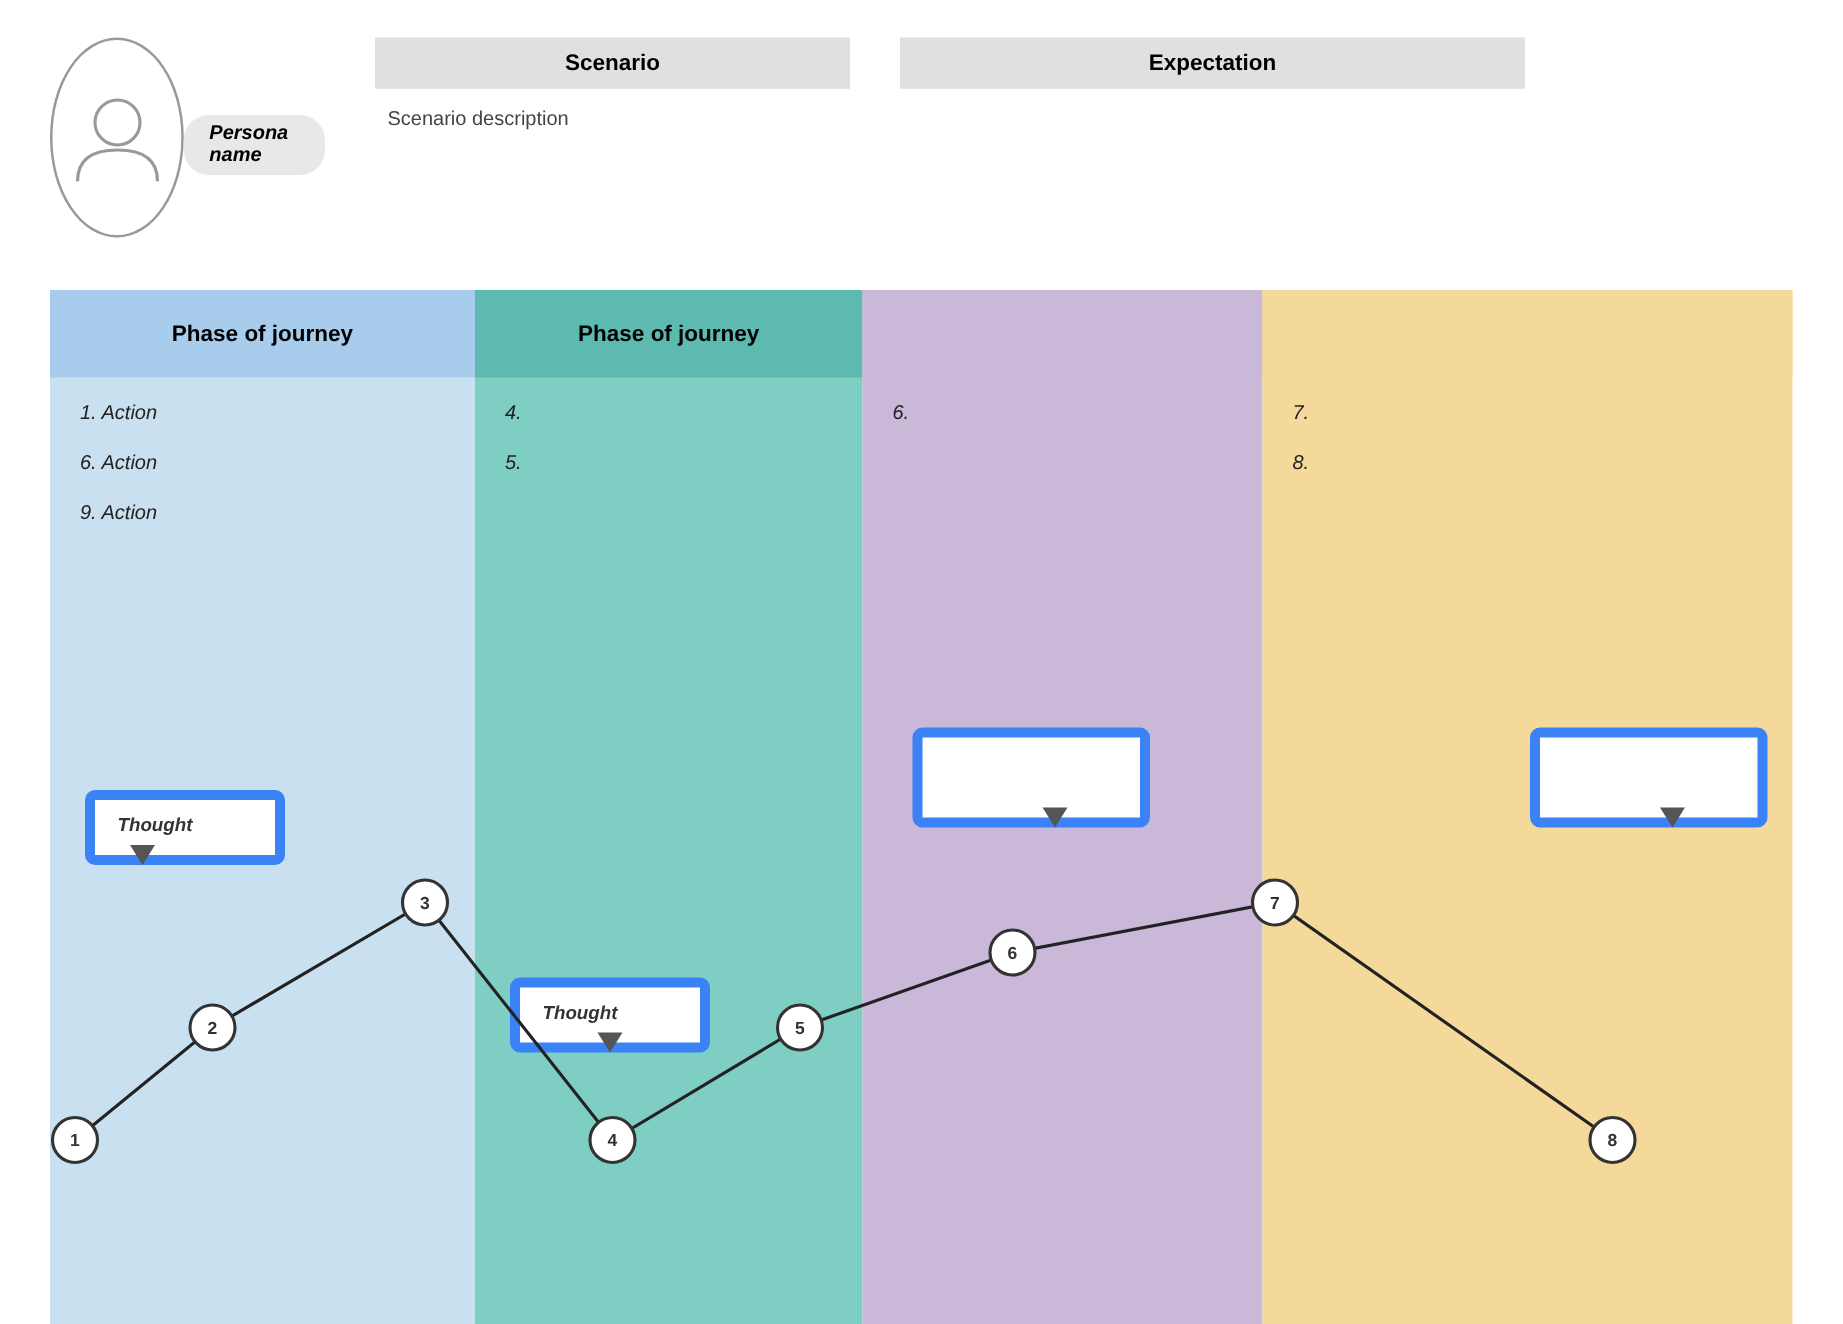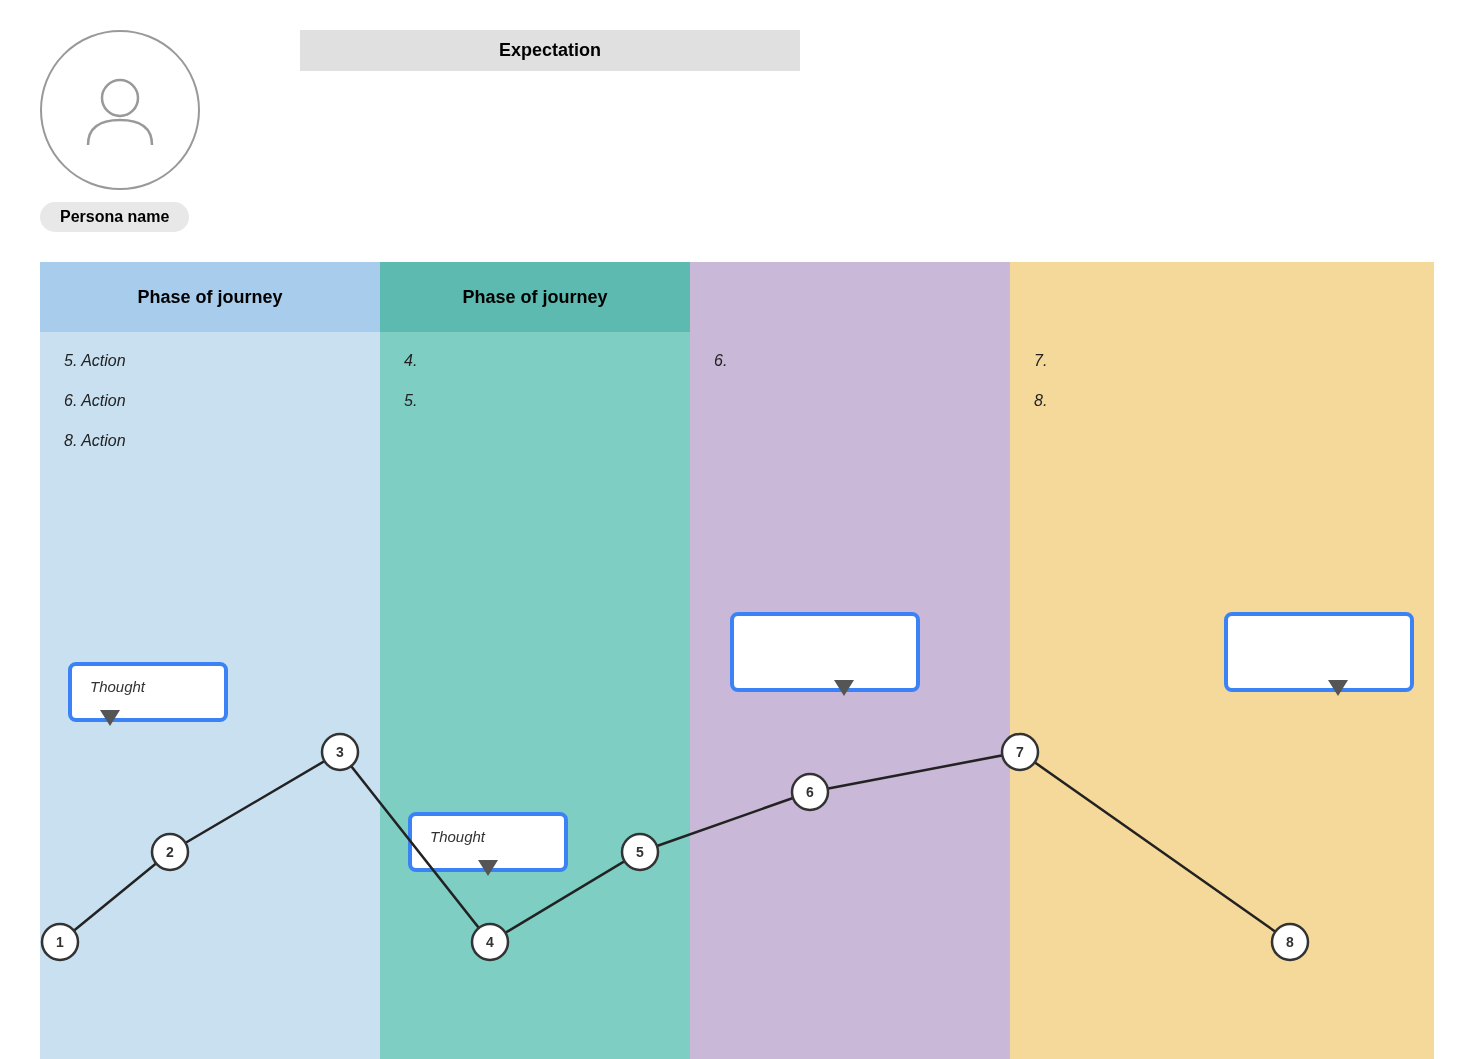--- a/index.html
+++ b/index.html
@@ -21,24 +21,25 @@
     
     .top-section {
       display: flex;
       align-items: flex-start;
       gap: 40px;
       margin-bottom: 30px;
     }
 
     .persona-block {
       display: flex;
-      flex-direction: column;
-      align-items: flex-start;
+      flex-direction: row;
+      align-items: center;
       width: 220px;
       flex-shrink: 0;
+      font-style: italic;
     }
 
     .persona-avatar {
       width: 160px;
       height: 160px;
       border-radius: 50%;
       border: 2px solid #999;
       display: flex;
       align-items: center;
       justify-content: center;
@@ -143,26 +144,27 @@
       font-size: 16px;
       font-style: italic;
       margin-bottom: 22px;
       color: #222;
     }
 
     
     .thought-bubble {
       position: absolute;
       background: #fff;
-      border: 4px solid #3b82f6;
+      border: 8px solid #3b82f6;
       border-radius: 8px;
       padding: 12px 18px;
       font-style: italic;
       font-size: 15px;
       color: #333;
+      font-weight: bold;
     }
 
     .thought-bubble::after {
       content: "";
       position: absolute;
       border: 8px solid transparent;
     }
 
     
     .thought-1::after {
@@ -213,37 +215,41 @@
     <div class="persona-block" data-name="persona-block">
       <div class="persona-avatar" data-name="persona-avatar">
         <svg width="100" height="100" viewBox="0 0 100 100" data-name="persona-icon">
           <circle cx="50" cy="38" r="18" fill="none" stroke="#999" stroke-width="2.5"></circle>
           <path d="M18,85 Q18,60 50,60 Q82,60 82,85" fill="none" stroke="#999" stroke-width="2.5"></path>
         </svg>
       </div>
       <div class="persona-name-badge" data-name="persona-name">Persona name</div>
     </div>
 
+    <div class="scenario-block" data-name="scenario-block">
+      <div class="block-header" data-name="scenario-header">Scenario</div>
+      <div class="block-content" data-name="scenario-description">Scenario description</div>
+    </div>
 
     <div class="expectations-block" data-name="expectations-block">
       <div class="block-header" data-name="expectations-header">Expectation</div>
     </div>
 
   </div>
 
   <div class="journey-map" data-name="journey-map">
 
     <div class="phase-column phase-col-1" data-name="phase-column-1">
       <div class="phase-header" data-name="phase-header-1">
         <strong>Phase of journey</strong>
       </div>
       <div class="phase-body" data-name="phase-body-1">
-        <div class="action-item" data-name="action-1">5. Action</div>
+        <div class="action-item" data-name="action-1">1. Action</div>
         <div class="action-item" data-name="action-2">6. Action</div>
-        <div class="action-item" data-name="action-3">8. Action</div>
+        <div class="action-item" data-name="action-3">9. Action</div>
 
         <div class="thought-bubble thought-1" data-name="thought-bubble-1" style="left:30px; bottom:230px; width:160px;">
           <span>Thought</span>
         </div>
 
       </div>
     </div>
 
     <div class="phase-column phase-col-2" data-name="phase-column-2">
       <div class="phase-header" data-name="phase-header-2">

